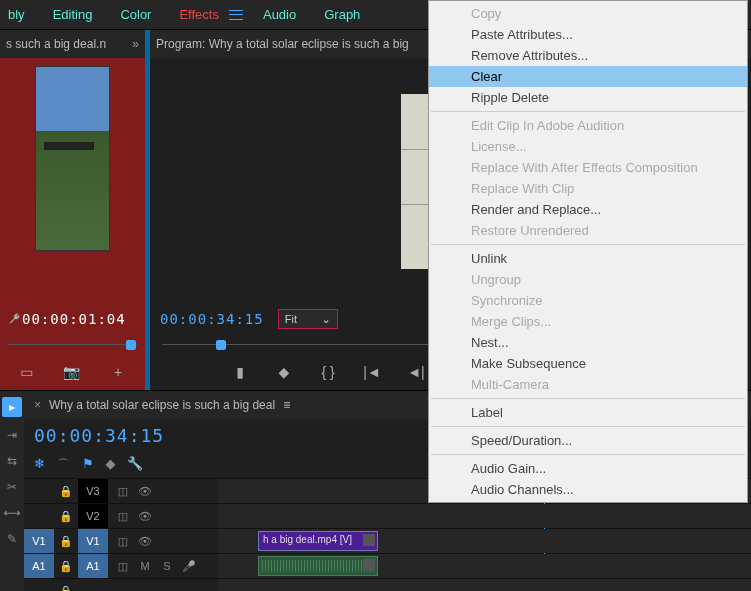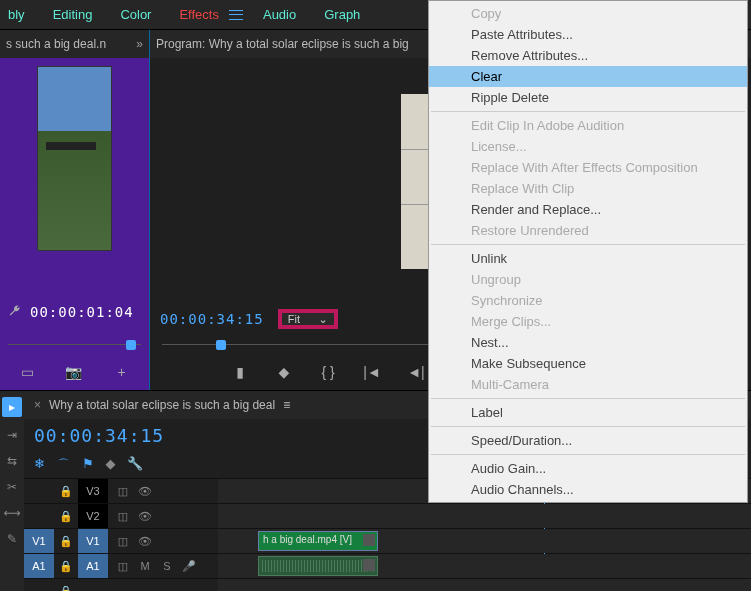--- a/index.html
+++ b/index.html
@@ -3,41 +3,41 @@
 <meta charset="utf-8">
 <style>
 *{margin:0;padding:0;box-sizing:border-box;font-family:"Segoe UI",Arial,sans-serif}
 body{background:#1a1a1a;width:751px;height:591px;overflow:hidden;position:relative;color:#ccc}
 .topbar{height:30px;background:#262626;display:flex;align-items:center;padding:0 8px;font-size:13px;border-bottom:1px solid #000}
 .top-item{margin-right:28px;color:#5eead4}
 .top-item.active{color:#ef4444}
 .burger{width:14px;height:10px;display:inline-flex;flex-direction:column;justify-content:space-between;margin-left:-18px;margin-right:20px}
 .burger span{height:1px;background:#4aa8ff}
 .panels{display:flex;height:360px}
-.src-panel{width:150px;background:#4c1d95;border-right:1px solid #0369a1;display:flex;flex-direction:column}
+.src-panel{width:150px;background:#7f1d1d;border-right:5px solid #0369a1;display:flex;flex-direction:column}
 .panel-tab{height:28px;background:#262626;display:flex;align-items:center;padding:0 6px;font-size:12px;color:#bbb;justify-content:space-between}
 .panel-tab .chev{color:#999}
 .src-preview{flex:1;padding:8px 12px;display:flex;justify-content:center}
 .src-img{width:75px;height:185px;background:linear-gradient(to bottom,#5a8bc4 0%,#5a8bc4 35%,#3a5a2e 35%,#4a6a3e 100%);position:relative;border:1px solid #333}
 .src-img::before{content:"";position:absolute;left:8px;top:75px;width:50px;height:8px;background:#222}
-.time-row{height:30px;display:flex;align-items:flex-start;padding:0 8px;gap:8px}
+.time-row{height:30px;display:flex;align-items:center;padding:0 8px;}
 .wrench{width:14px;height:14px}
 .timecode{font-family:monospace;color:#4aa8ff;font-size:14px;letter-spacing:1px}
 .src-panel .timecode{color:#fff}
 .scrub{height:20px;position:relative;margin:0 8px}
 .scrub-line{position:absolute;top:10px;left:0;right:0;height:1px;background:#555}
 .scrub-head{position:absolute;top:6px;width:10px;height:10px;background:#4aa8ff;border-radius:2px}
 .btnrow{height:36px;display:flex;align-items:center;justify-content:space-around;padding:0 4px}
 .btnrow .ib{width:20px;height:20px;display:flex;align-items:center;justify-content:center;color:#aaa;font-size:14px}
 .prog-panel{flex:1;background:#1f1f1f;display:flex;flex-direction:column}
 .prog-preview{flex:1;display:flex;justify-content:center;align-items:center;padding:8px}
 .prog-img{width:100px;height:175px;background:#d8d4c8;position:relative}
 .prog-img::before{content:"";position:absolute;left:0;top:55px;right:0;height:1px;background:#999}
 .prog-img::after{content:"";position:absolute;left:0;top:110px;right:0;height:1px;background:#999}
-.fit-sel{width:60px;height:20px;background:#2a2a2a;border:4px solid #be185d;color:#ccc;font-size:11px;display:flex;align-items:center;justify-content:space-between;padding:0 6px}
+.fit-sel{width:60px;height:20px;background:#2a2a2a;border:1px solid #be185d;color:#ccc;font-size:11px;display:flex;align-items:center;justify-content:space-between;padding:0 6px}
 .prog-time{display:flex;align-items:center;gap:14px;padding:0 10px;height:30px}
 .seq-area{display:flex;background:#1a1a1a;border-top:1px solid #000}
 .seq-tools{width:24px;background:#262626;display:flex;flex-direction:column;align-items:center;padding-top:6px;gap:10px}
 .seq-tools .t{width:16px;height:16px;color:#888;font-size:12px;display:flex;align-items:center;justify-content:center}
 .seq-tools .t.sel{background:#4aa8ff;color:#fff;border-radius:2px;width:20px;height:20px}
 .seq-main{flex:1;padding:0;background:#1f1f1f}
 .seq-tab{height:28px;display:flex;align-items:center;padding:0 10px;gap:8px;font-size:12px;color:#bbb;background:#262626}
 .seq-tab .cx{color:#888}
 .seq-head{padding:6px 10px;display:flex;align-items:center;gap:6px}
 .seq-tc{font-family:monospace;color:#4aa8ff;font-size:18px;letter-spacing:1px}
@@ -50,21 +50,21 @@
 .tracks{display:flex;flex-direction:column}
 .track{display:flex;height:25px;align-items:center;border-top:1px solid #111;font-size:11px}
 .trk-lbl{width:30px;text-align:center;color:#aaa;background:#2a2a2a;height:100%;display:flex;align-items:center;justify-content:center}
 .trk-lbl.on{background:#3a6a9e;color:#fff}
 .trk-lock{width:24px;text-align:center;color:#888}
 .trk-lbl2{width:30px;text-align:center;color:#aaa;background:#000000;height:100%;display:flex;align-items:center;justify-content:center}
 .trk-lbl2.on{background:#3a6a9e;color:#fff}
 .trk-btns{display:flex;gap:4px;width:110px;padding-left:6px;color:#888}
 .trk-btns span{width:18px;text-align:center}
 .trk-content{flex:1;height:100%;position:relative;background:#262626}
-.clip{position:absolute;top:2px;bottom:2px;background:#15803d;border:1px solid #6a7aaa;font-size:10px;color:#ddd;padding:2px 4px;overflow:hidden;white-space:nowrap}
+.clip{position:absolute;top:2px;bottom:2px;background:#4c1d95;border:1px solid #6a7aaa;font-size:10px;color:#ddd;padding:2px 4px;overflow:hidden;white-space:nowrap}
 .clip.aud{background:#2a5a3a;border-color:#4a7a5a}
 .clip.aud::before{content:"";position:absolute;inset:3px;background:repeating-linear-gradient(90deg,#6a9a7a 0 1px,transparent 1px 3px);opacity:.5}
 .clip .fx{position:absolute;right:2px;top:2px;width:12px;height:12px;background:#555}
 .ctx-menu{position:absolute;left:428px;top:0;width:320px;background:#f0f0f0;border:1px solid #999;font-size:13px;color:#444;padding:2px 0}
 .ctx-item{padding:3px 24px 3px 42px;position:relative;cursor:default}
 .ctx-item.hl{background:#90c8f0;color:#000}
 .ctx-item.dis{color:#aaa}
 .ctx-sep{height:1px;background:#ccc;margin:3px 2px}
 </style>
 </head>

